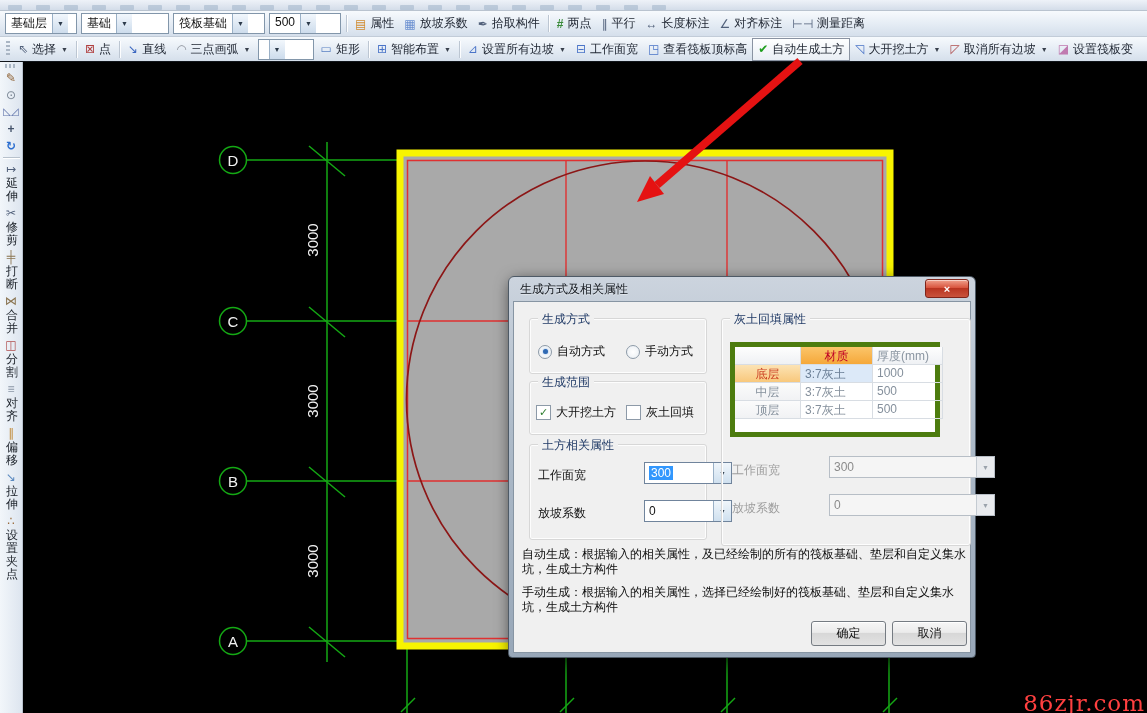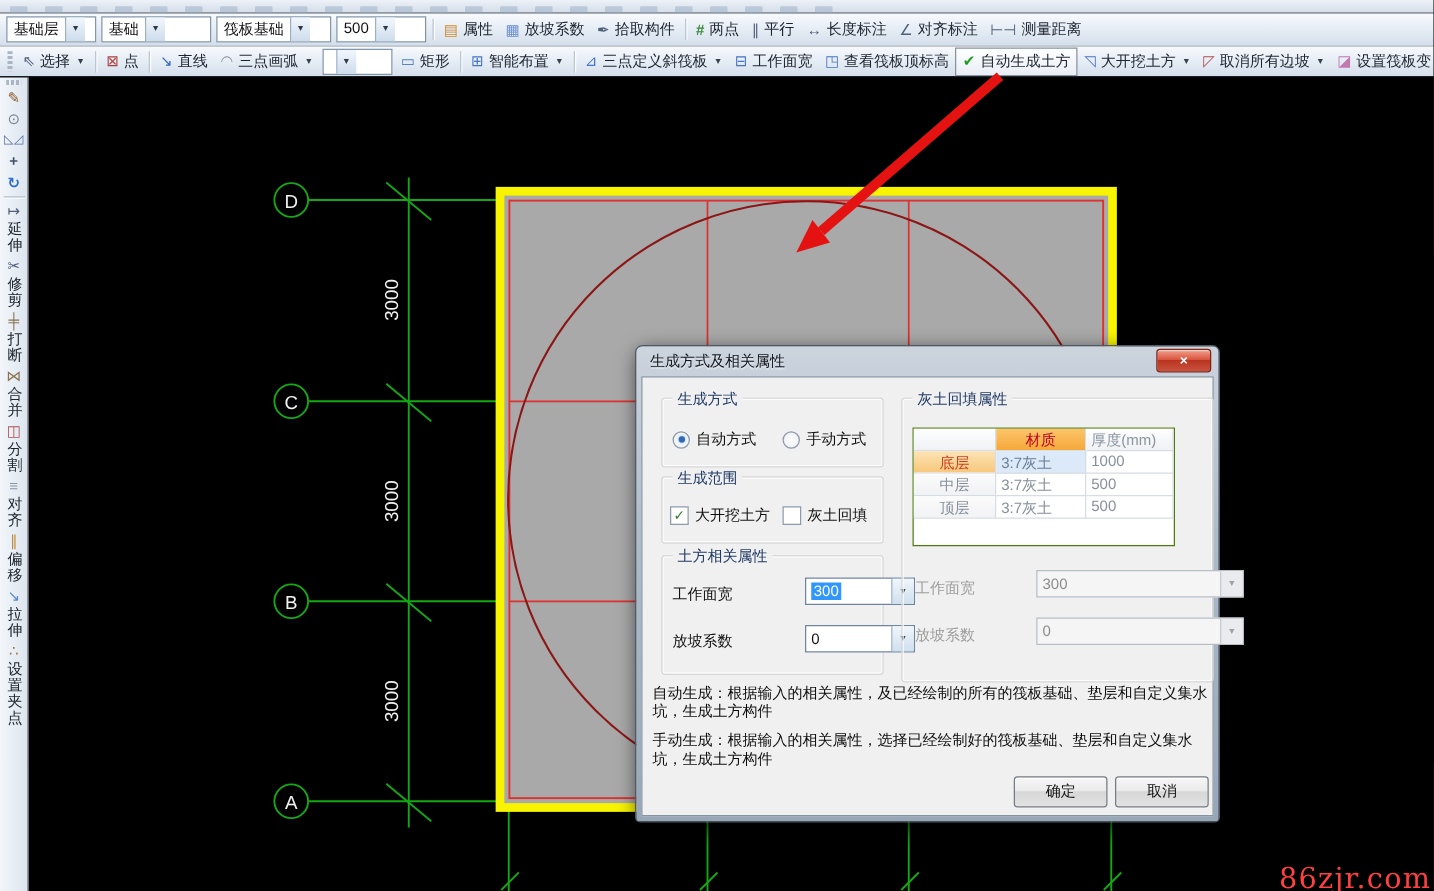--- a/index.html
+++ b/index.html
@@ -59,21 +59,21 @@
   .dcombo .val{flex:1;padding:3px 4px 0 4px;color:#111;}
   .dcombo .arr{width:17px;display:flex;align-items:center;justify-content:center;font-size:7px;color:#33414f;
      background:linear-gradient(#f0f6fb,#cfe0ef);border-left:1px solid #9ab0c6;}
   .dcombo.disabled{border-color:#b7bec6;background:#f5f5f5;}
   .dcombo.disabled .val{color:#8b8b8b;}
   .dcombo.disabled .arr{background:#e9ebee;color:#9aa2ab;border-left-color:#c4cbd2;}
   .sel-text{background:#3297fd;color:#fff;padding:0 2px;}
   .dlabel{position:absolute;color:#111;}
   .dlabel.dis{color:#9d9d9d;}
   
-  #bf-table{position:absolute;background:#fff;border:1px solid #4d7c0f;box-sizing:border-box;}
+  #bf-table{position:absolute;background:#fff;border:5px solid #4d7c0f;box-sizing:border-box;}
   .tb-grid{display:grid;grid-template-columns:66px 72px 70px;}
   .tb-cell{height:18px;box-sizing:border-box;border-right:1px solid #d8dde3;border-bottom:1px solid #d8dde3;
      padding:1px 4px 0 4px;color:#85909c;overflow:hidden;}
   .tb-head{background:linear-gradient(#fefefe,#eff1f4);color:#8a95a1;}
   .tb-head.mat{background:linear-gradient(#fbc56a,#f5a83a);color:#c00025;text-align:center;}
   .tb-rowhead{background:linear-gradient(#fbfbfb,#f1f2f4);text-align:center;}
   .tb-rowhead.sel{background:linear-gradient(#fce3b4,#f8c87c);color:#cc4125;}
   .tb-matcell.sel{background:#dce9f8;color:#6b7f96;}
   .desc{position:absolute;width:449px;color:#0d0d0d;line-height:15px;}
   .dbtn{position:absolute;width:73px;height:23px;border:1px solid #757b82;border-radius:3px;
@@ -197,21 +197,21 @@
       </span>
     <span class="tsep"></span>
     <span class="titem">
         <span class="ticon" style="color:#4a74c8">⊞</span>
         <span>智能布置</span>
         <span class="dd">▼</span>
       </span>
     <span class="tsep"></span>
     <span class="titem">
         <span class="ticon" style="color:#4a74c8">⊿</span>
-        <span>三点定义斜筏板</span>
+        <span>设置所有边坡</span>
         <span class="dd">▼</span>
       </span>
     <span class="titem">
         <span class="ticon" style="color:#4a74c8">⊟</span>
         <span>工作面宽</span>
       </span>
     <span class="titem">
         <span class="ticon" style="color:#4a74c8">◳</span>
         <span>查看筏板顶标高</span>
       </span>

